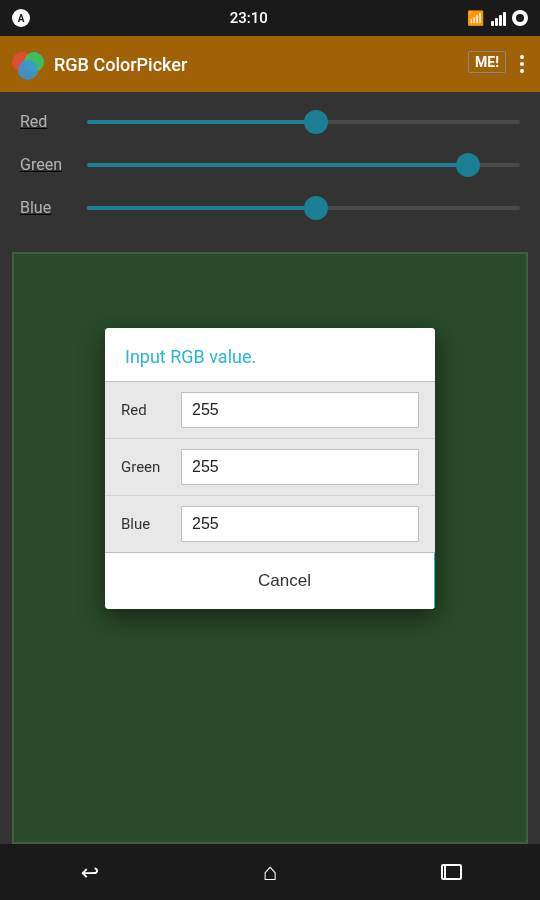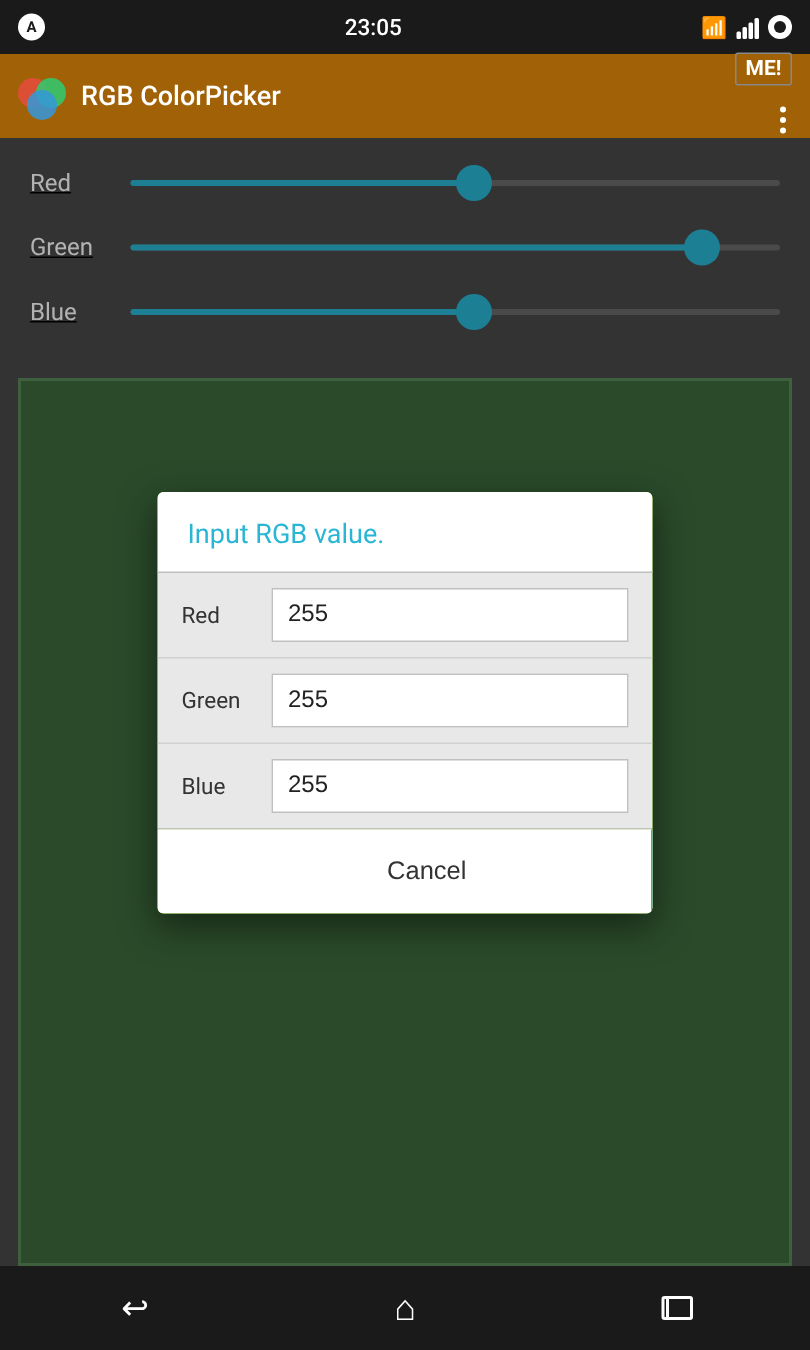--- a/index.html
+++ b/index.html
@@ -68,23 +68,22 @@
 
     
     .rgb-logo {
       width: 32px;
       height: 32px;
       position: relative;
     }
 
     #app-bar .right-icons {
       display: flex;
-      align-items: flex-end;
+      align-items: flex-start;
       gap: 10px;
-      flex-direction: column;
     }
 
     #app-bar .me-button {
       color: white;
       font-size: 14px;
       font-weight: bold;
       border: 1px solid #888;
       padding: 2px 6px;
       border-radius: 2px;
     }
@@ -158,21 +157,21 @@
       right: 0;
       bottom: 0;
       background: rgba(0,0,0,0.3);
       display: flex;
       align-items: center;
       justify-content: center;
     }
 
     
     #dialog {
-      background: #bef264;
+      background: #86efac;
       width: 330px;
       border-radius: 4px;
       overflow: hidden;
       box-shadow: 0 8px 24px rgba(0,0,0,0.5);
     }
 
     #dialog-title {
       padding: 18px 20px 14px;
       color: #29b6d4;
       font-size: 18px;
@@ -316,21 +315,21 @@
       border-radius: 50%;
     }
   </style>
 </head>
 <body>
 
 <div id="status-bar">
   <div class="left">
     <div class="android-icon">A</div>
   </div>
-  <div class="center">23:05</div>
+  <div class="center">23:10</div>
   <div class="right">
     <span style="color:white;font-size:14px;">📶</span>
     <div class="signal-icon">
       <div class="signal-bar" style="height:5px;"></div>
       <div class="signal-bar" style="height:8px;"></div>
       <div class="signal-bar" style="height:11px;"></div>
       <div class="signal-bar" style="height:14px;"></div>
     </div>
     <div class="gear-icon">
       <div class="gear-inner"></div>

